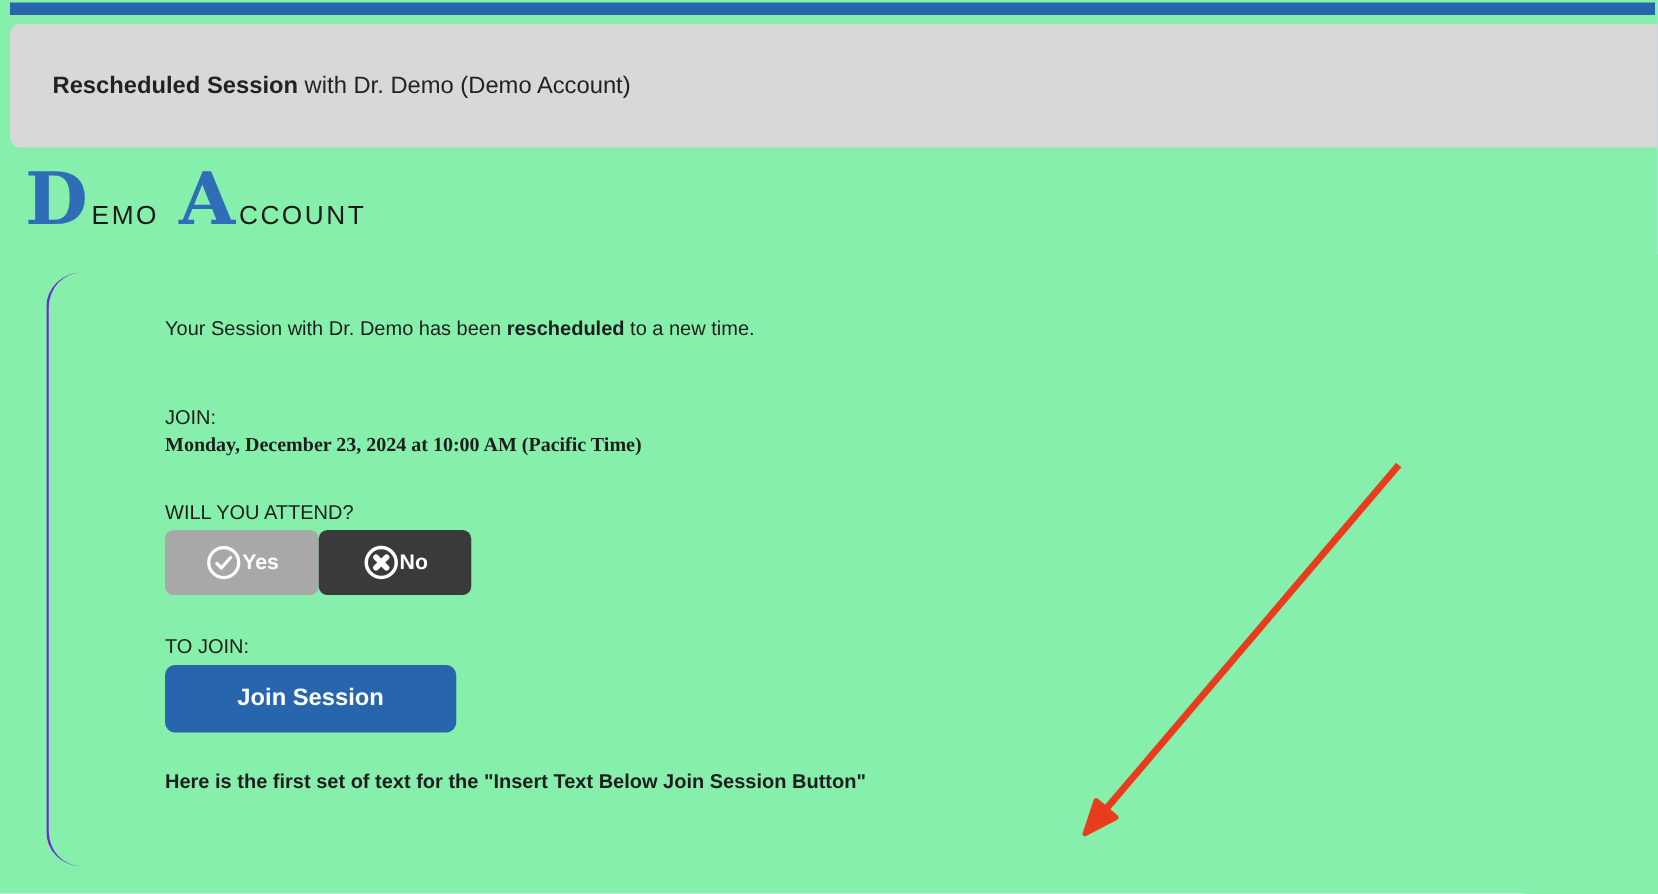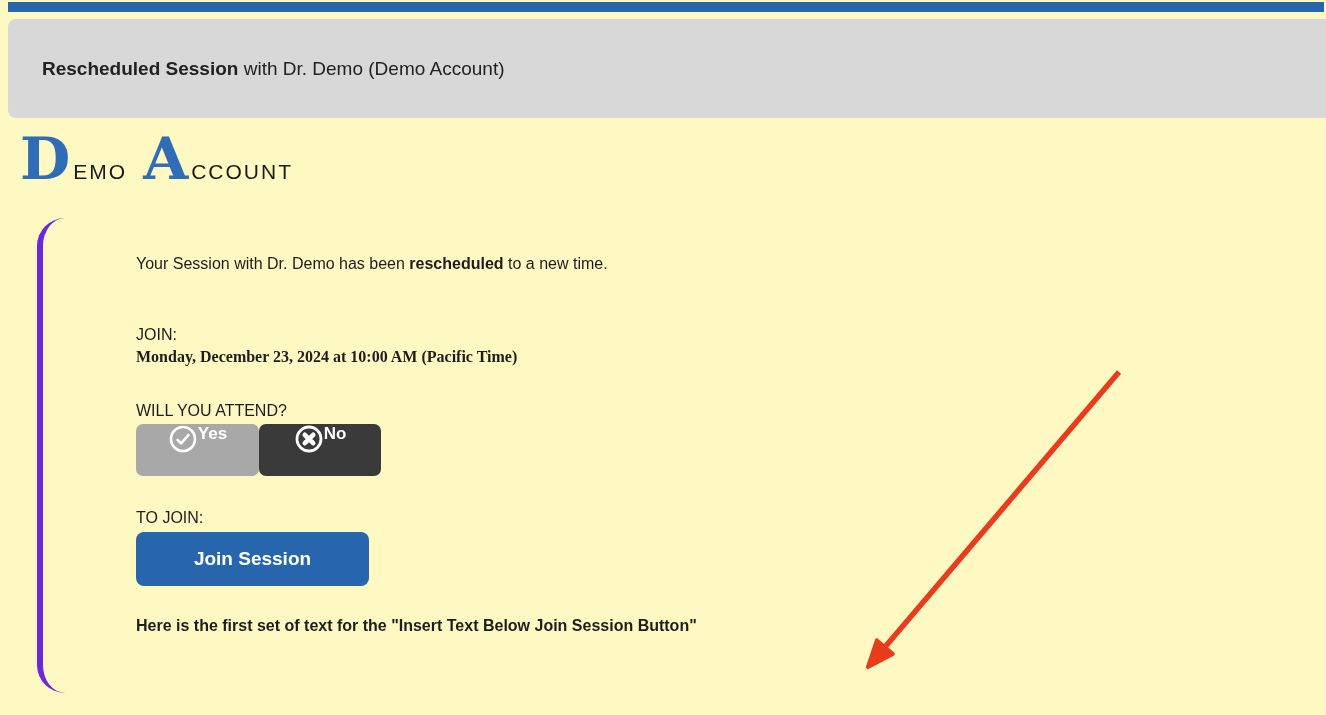--- a/index.html
+++ b/index.html
@@ -5,21 +5,21 @@
   * { margin: 0; padding: 0; box-sizing: border-box; }
   html, body { background: #ffffff; }
   body {
     font-family: "Liberation Sans", sans-serif;
     color: #1d1d1d;
   }
   .page {
     position: relative;
     width: 1326px;
     height: 715px;
-    background: #fef9c3;
+    background: #86efac;
     overflow: hidden;
   }
 
   
   .top-bar {
     position: absolute;
     left: 8px;
     top: 2px;
     width: 1316px;
     height: 10px;
@@ -67,41 +67,41 @@
   }
   .logo .gap { width: 16px; }
 
   
   .email-body {
     position: absolute;
     left: 37px;
     top: 218px;
     width: 1080px;
     height: 475px;
-    border-left: 6px solid #6d28d9;
+    border-left: 2px solid #6d28d9;
     border-radius: 28px;
   }
   .email-body > * { position: absolute; left: 93px; }
 
   .intro { top: 37px; font-size: 16px; color: #1d1d1d; }
   .intro .b { font-weight: bold; }
 
   .label { font-size: 16px; color: #1d1d1d; }
   .when-label  { top: 108px; }
   .when-value  { top: 130px; font-size: 16px; font-weight: bold; color: #1d1d1d; font-family: Liberation Serif, serif; }
   .attend-label{ top: 184px; }
   .join-label  { top: 291px; }
 
   .attend-row {
     top: 206px;
     display: flex;
   }
   .btn {
     display: flex;
-    align-items: flex-start;
+    align-items: center;
     justify-content: center;
     gap: 0;
     height: 52px;
     border: none;
     border-radius: 7px;
     color: #ffffff;
     font-family: "Liberation Sans", sans-serif;
     font-size: 17px;
     font-weight: bold;
     cursor: pointer;

